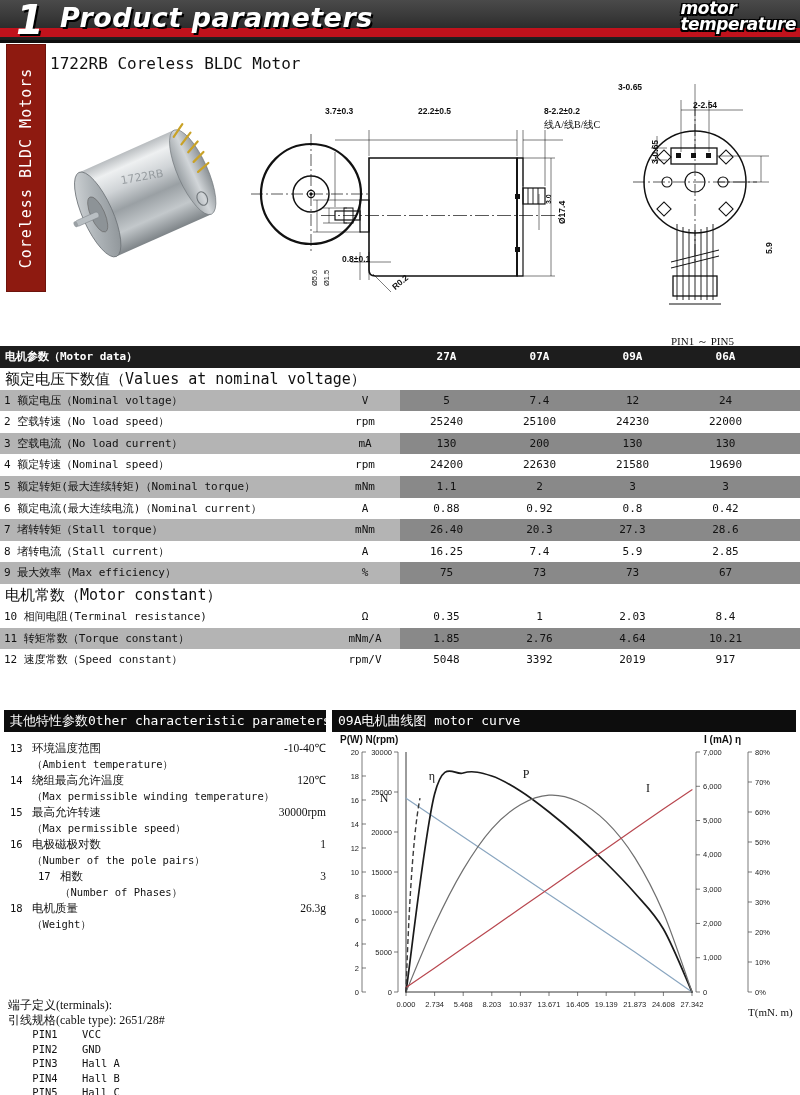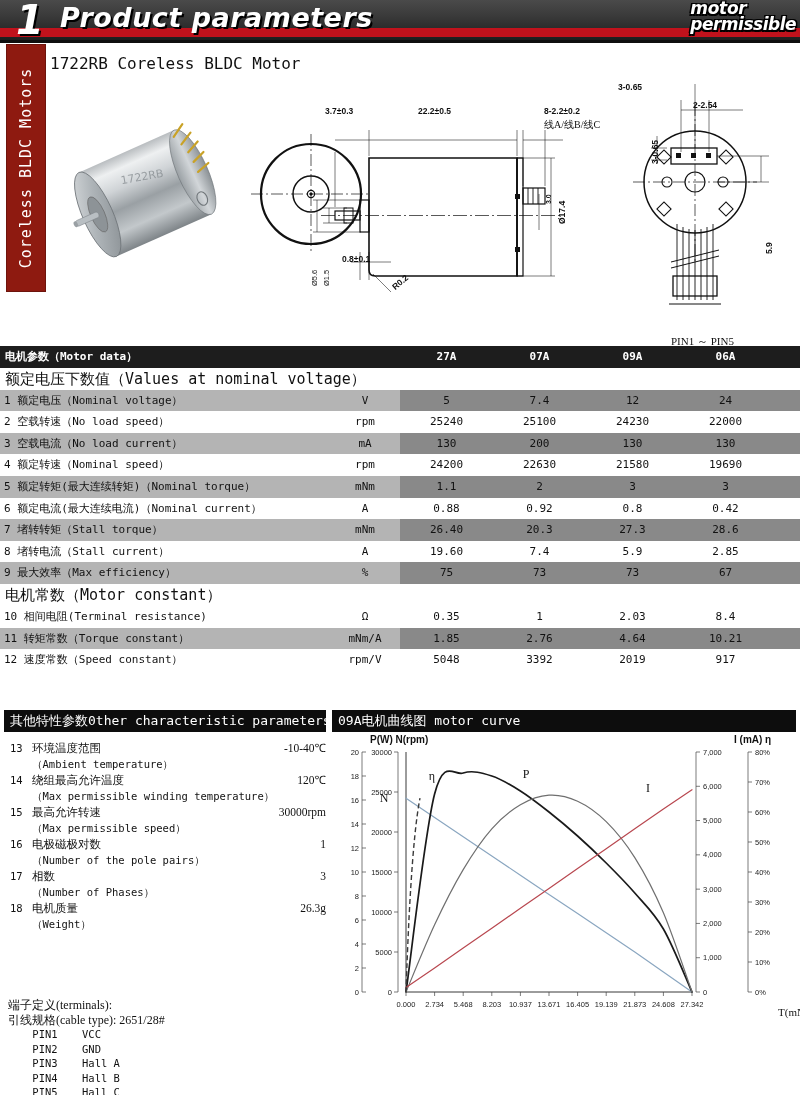--- a/index.html
+++ b/index.html
@@ -127,32 +127,32 @@
 
   .term { position:absolute; left:8px; top:998px; width:320px;
           font-family:"DejaVu Sans Mono", monospace; font-size:10.5px; line-height:14.5px; }
   .term .cn { font-family:"Liberation Serif", serif; font-size:12px; }
   .pinrow { display:block; }
   .pinrow .pk { display:inline-block; width:74px;text-align:center; }
 
   
   .chart-wrap { position:absolute; left:332px; top:734px; width:468px; height:312px; }
   .ax-lbl { position:absolute; font-family:"Liberation Sans", sans-serif;
-            font-size:10px; font-weight:bold; color:#111; white-space:nowrap;margin-left:30px; }
+            font-size:10px; font-weight:bold; color:#111; white-space:nowrap; }
 </style>
 </head>
 <body>
 
 <div class="header">
   <div class="header-red"></div>
   <div class="header-num">1</div>
   <div class="header-title">Product parameters</div>
   <div class="logo">
     <div class="logo-l1">motor</div>
-    <div class="logo-l2">permissible</div>
+    <div class="logo-l2">temperature</div>
   </div>
 </div>
 <div class="header-bot"></div>
 
 <div class="sidebar">
   <span>Coreless BLDC Motors</span>
 </div>
 
 <div class="draw-area">
   <div class="motor-name">1722RB Coreless BLDC Motor</div>
@@ -412,21 +412,21 @@
         <td class="r-unit">mNm</td>
         <td class="r-val">26.40</td>
         <td class="r-val">20.3</td>
         <td class="r-val">27.3</td>
         <td class="r-val">28.6</td>
         <td class="r-pad"></td>
       </tr>
       <tr class="white">
         <td class="r-name" colspan="1">8 堵转电流（Stall current）</td>
         <td class="r-unit">A</td>
-        <td class="r-val">19.60</td>
+        <td class="r-val">16.25</td>
         <td class="r-val">7.4</td>
         <td class="r-val">5.9</td>
         <td class="r-val">2.85</td>
         <td class="r-pad"></td>
       </tr>
       <tr class="gray">
         <td class="r-name" colspan="1">9 最大效率（Max efficiency）</td>
         <td class="r-unit">%</td>
         <td class="r-val">75</td>
         <td class="r-val">73</td>
@@ -488,21 +488,21 @@
       <span class="oi-cn" style="top:0">最高允许转速</span>
       <span class="oi-val" style="top:0">30000rpm</span>
       <span class="oi-en" style="top:16px">（Max permissible speed）</span>
     </div>
     <div class="oitem" style="height: 32px;">
       <span class="oi-num" style="top:0">16</span>
       <span class="oi-cn" style="top:0">电极磁极对数</span>
       <span class="oi-val" style="top:0">1</span>
       <span class="oi-en" style="top:16px">（Number of the pole pairs）</span>
     </div>
-    <div class="oitem" style="height: 32px;">
+    <div class="oitem" style="height: 32px; margin-left: 28px;">
       <span class="oi-num" style="top:0">17</span>
       <span class="oi-cn" style="top:0">相数</span>
       <span class="oi-val" style="top:0">3</span>
       <span class="oi-en" style="top:16px">（Number of Phases）</span>
     </div>
     <div class="oitem" style="height: 32px;">
       <span class="oi-num" style="top:0">18</span>
       <span class="oi-cn" style="top:0">电机质量</span>
       <span class="oi-val" style="top:0">26.3g</span>
       <span class="oi-en" style="top:16px">（Weight）</span>

